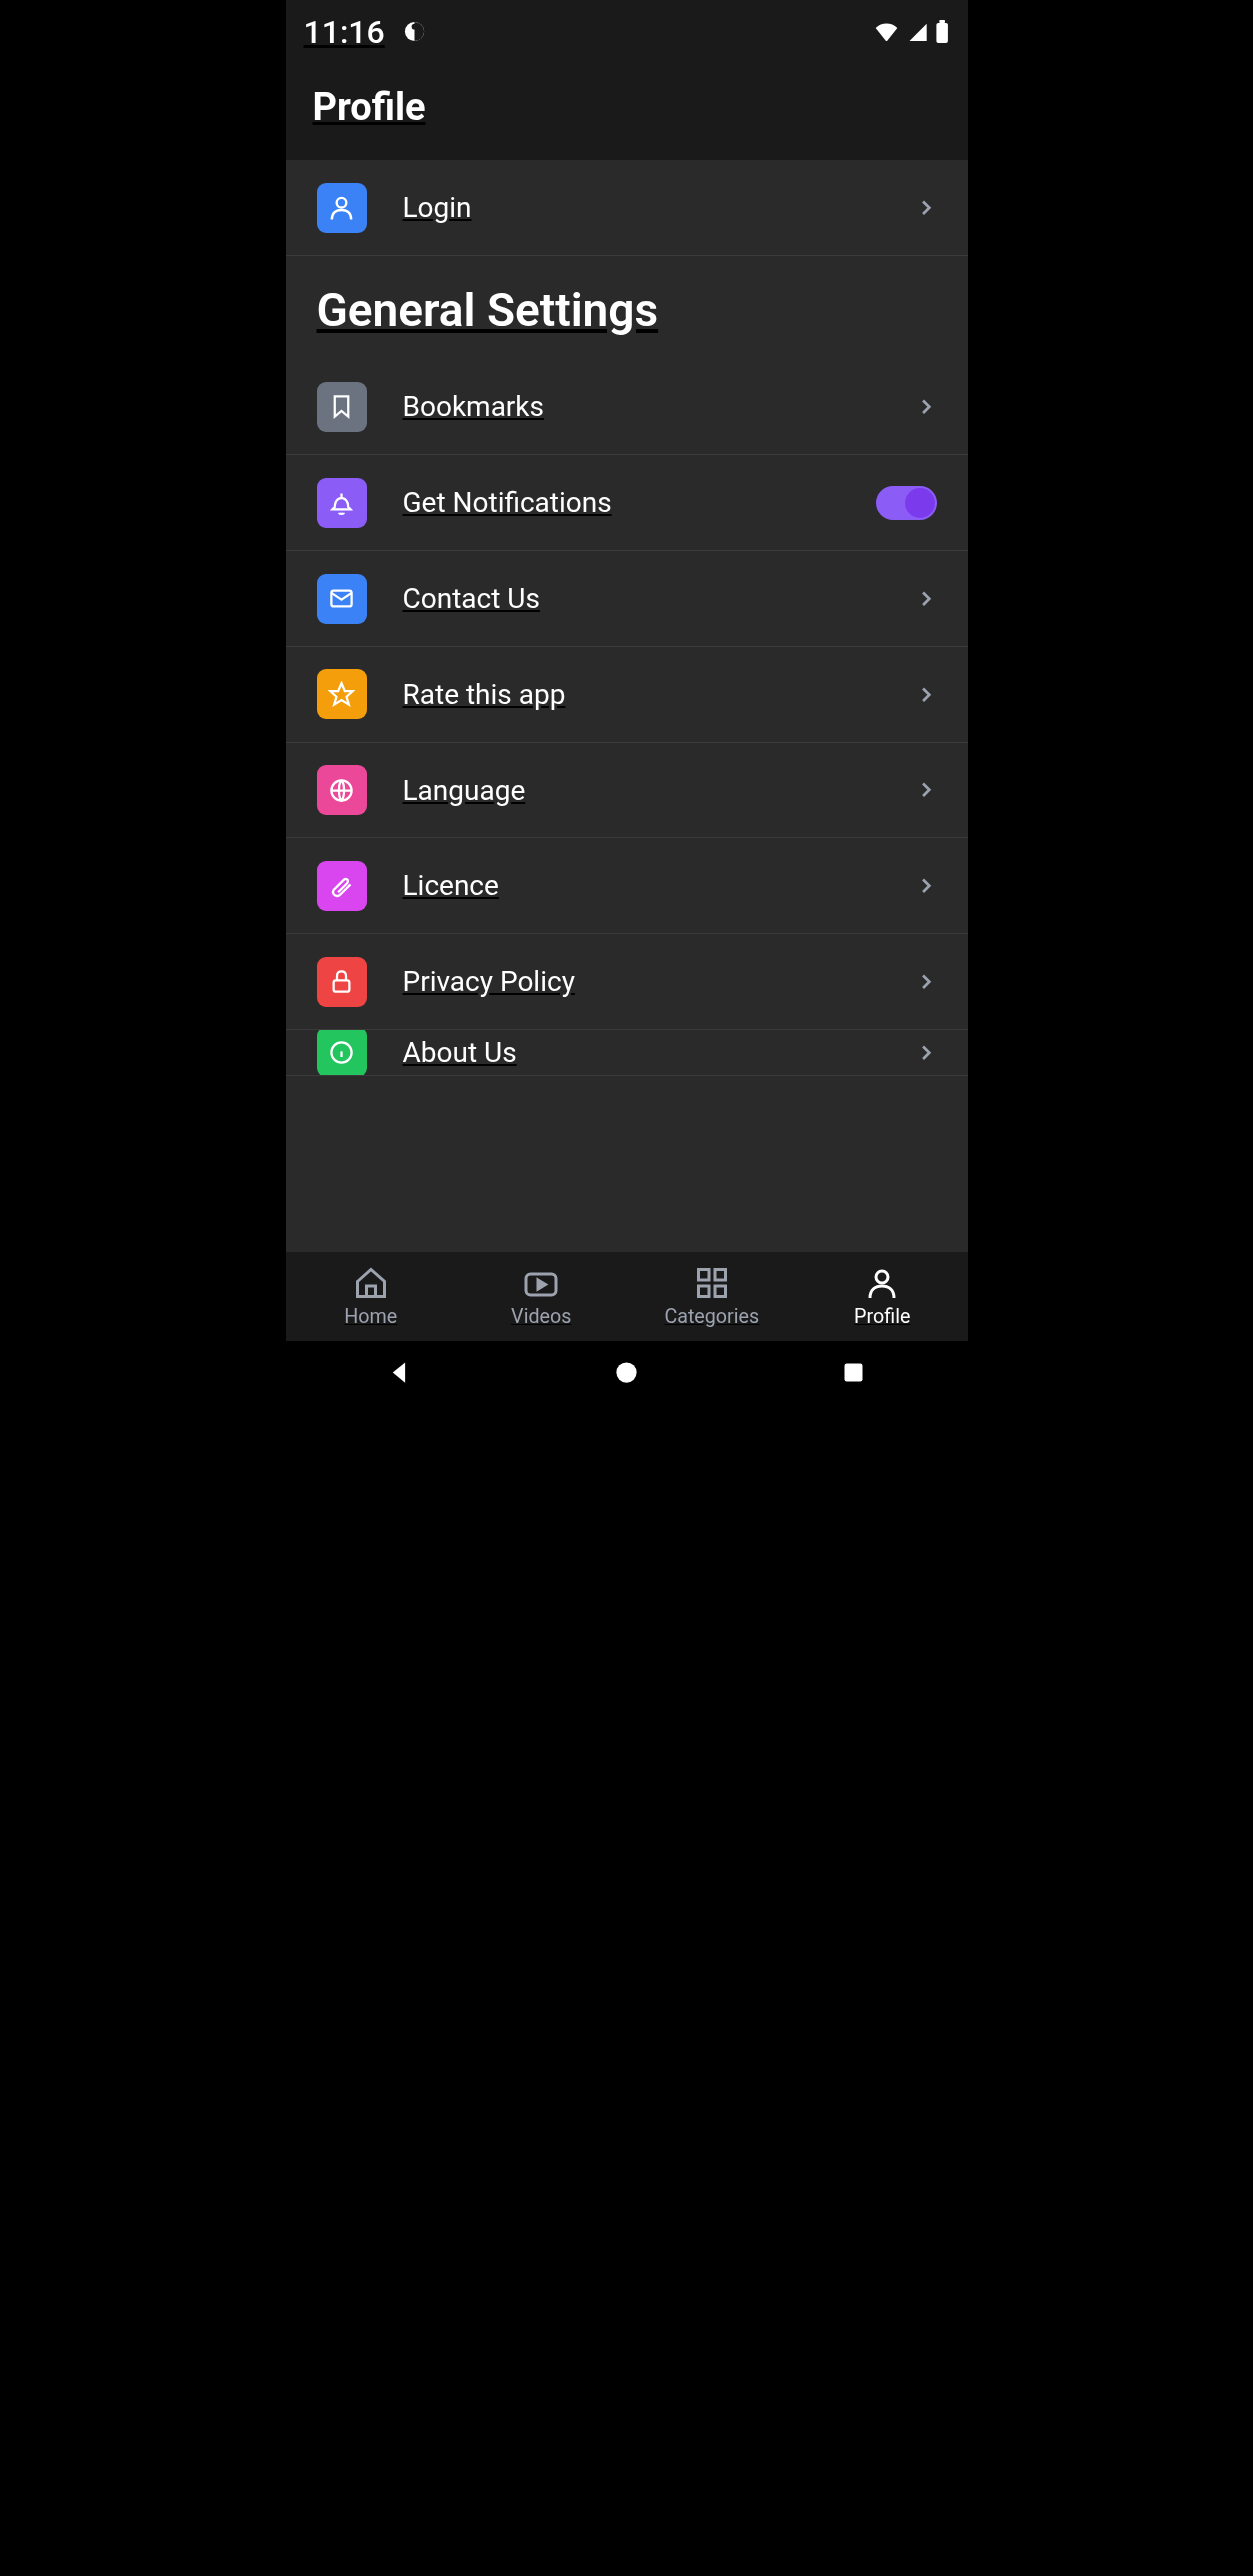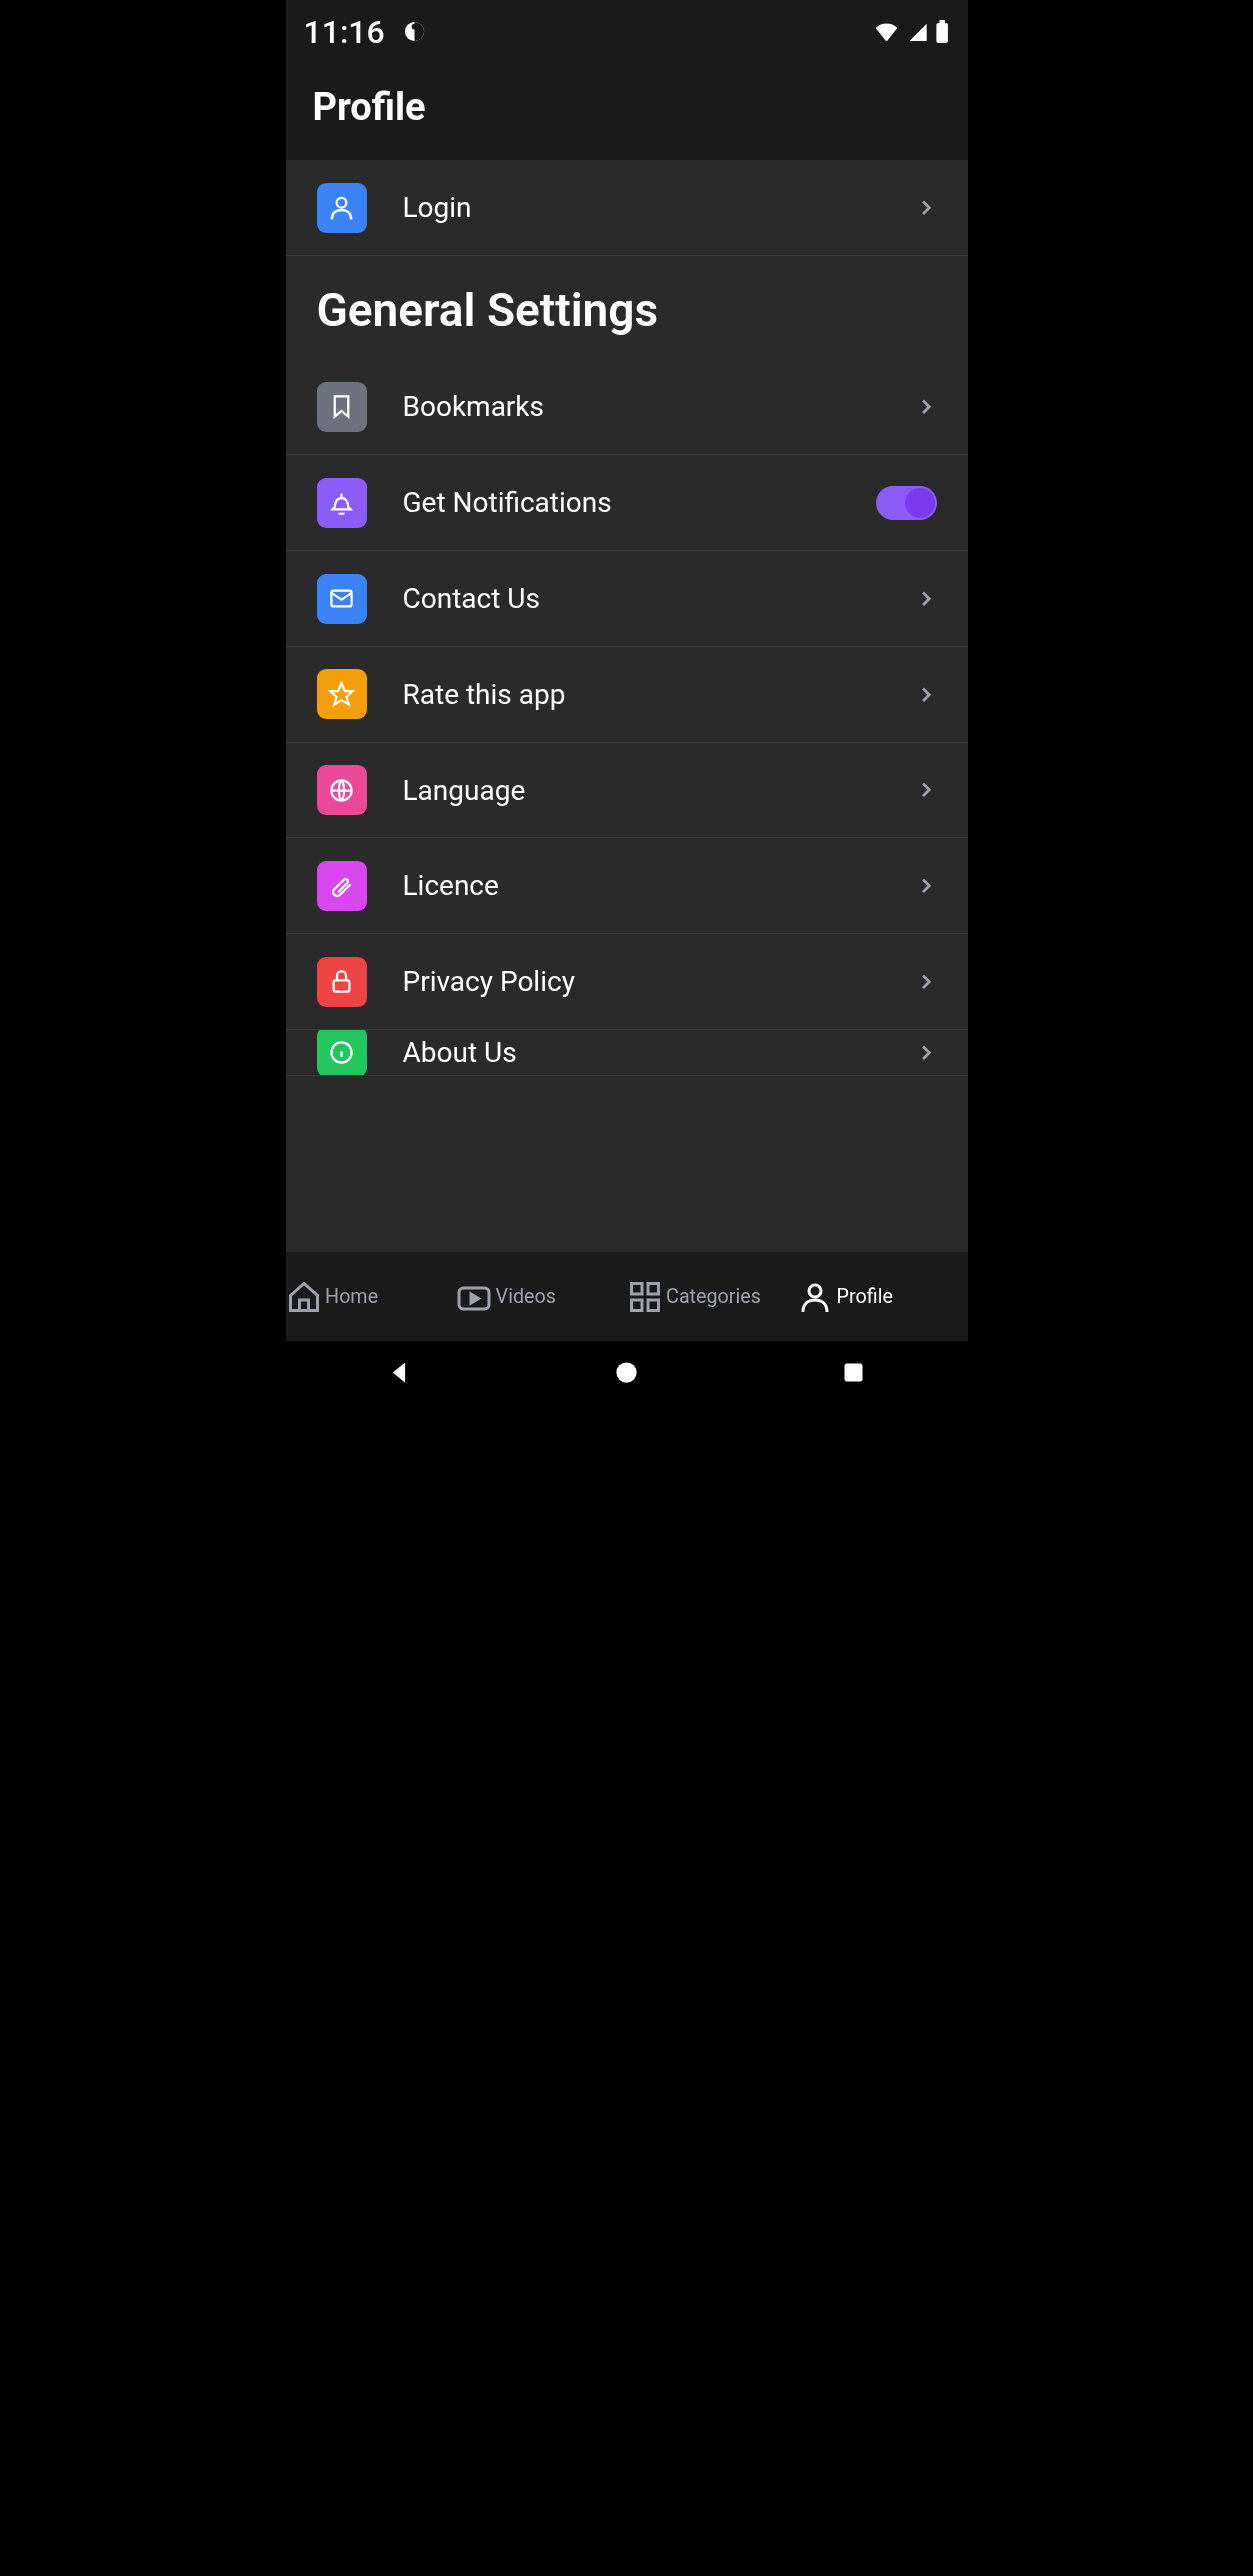--- a/index.html
+++ b/index.html
@@ -1,17 +1,17 @@
 <!DOCTYPE html>
 <html style="font-size:14.3px"><head>
   <meta charset="utf-8">
   <style>
     * { margin: 0; padding: 0; box-sizing: border-box; font-family: -apple-system, BlinkMacSystemFont, "Segoe UI", Roboto, sans-serif; }
     html, body { width: 1253px; height: 2576px; background: #000; overflow: hidden; }
-    .phone { width: 682px; height: 1404px; margin: 0 auto; background: #1a1a1a; position: relative; display: flex; flex-direction: column; }
+    .phone { width: 682px; height: 1404px; margin: 0 auto; background: #1a1a1a; position: relative; display: flex; flex-direction: column; text-decoration: underline; }
 
     .status-bar { height: 63px; display: flex; align-items: center; justify-content: space-between; padding: 0 18px; background: #1a1a1a; }
     .status-left { display: flex; align-items: center; gap: 18px; color: #fff; }
     .status-time { font-size: 32px; font-weight: 500; color: #fff; }
     .status-right { display: flex; align-items: center; gap: 7.2px; }
     .status-right svg { display: block; }
 
     .header { background: #1a1a1a; padding: 22.4px 27px 31px; }
     .header-title { font-size: 38px; font-weight: 700; color: #fff; }
 
@@ -24,21 +24,21 @@
     .row-chevron { width: 21.5px; height: 21.5px; flex-shrink: 0; }
 
     .section-title { font-size: 46px; font-weight: 600; color: #fff; padding: 27px 31px 22.4px; }
 
     .toggle { width: 61px; height: 34px; border-radius: 17px; position: relative; flex-shrink: 0; }
     .toggle.on { background: #8b5cf6; }
     .toggle .knob { position: absolute; width: 30px; height: 30px; border-radius: 50%; background: #6d28d9; top: 1.8px; }
     .toggle.on .knob { right: 1.8px; background: #7c3aed; }
 
     .bottom-nav { height: 89px; background: #1a1a1a; display: flex; align-items: center; justify-content: space-around; }
-    .nav-item { display: flex; flex-direction: row; align-items: center; gap: 3.6px; flex: 1; text-align: center; }
+    .nav-item { display: flex; flex-direction: column; align-items: center; gap: 3.6px; flex: 1; text-align: center; }
     .nav-icon { width: 36px; height: 36px; }
     .nav-label { font-size: 19.7px; color: #9ca3af; }
     .nav-item.active .nav-label { color: #fff; }
 
     .sys-nav { height: 63px; background: #000; display: flex; align-items: center; justify-content: space-around; }
     .sys-nav-btn { width: 27px; height: 27px; }
 
     .below-nav { flex: 1; background: #000; }
 
     

